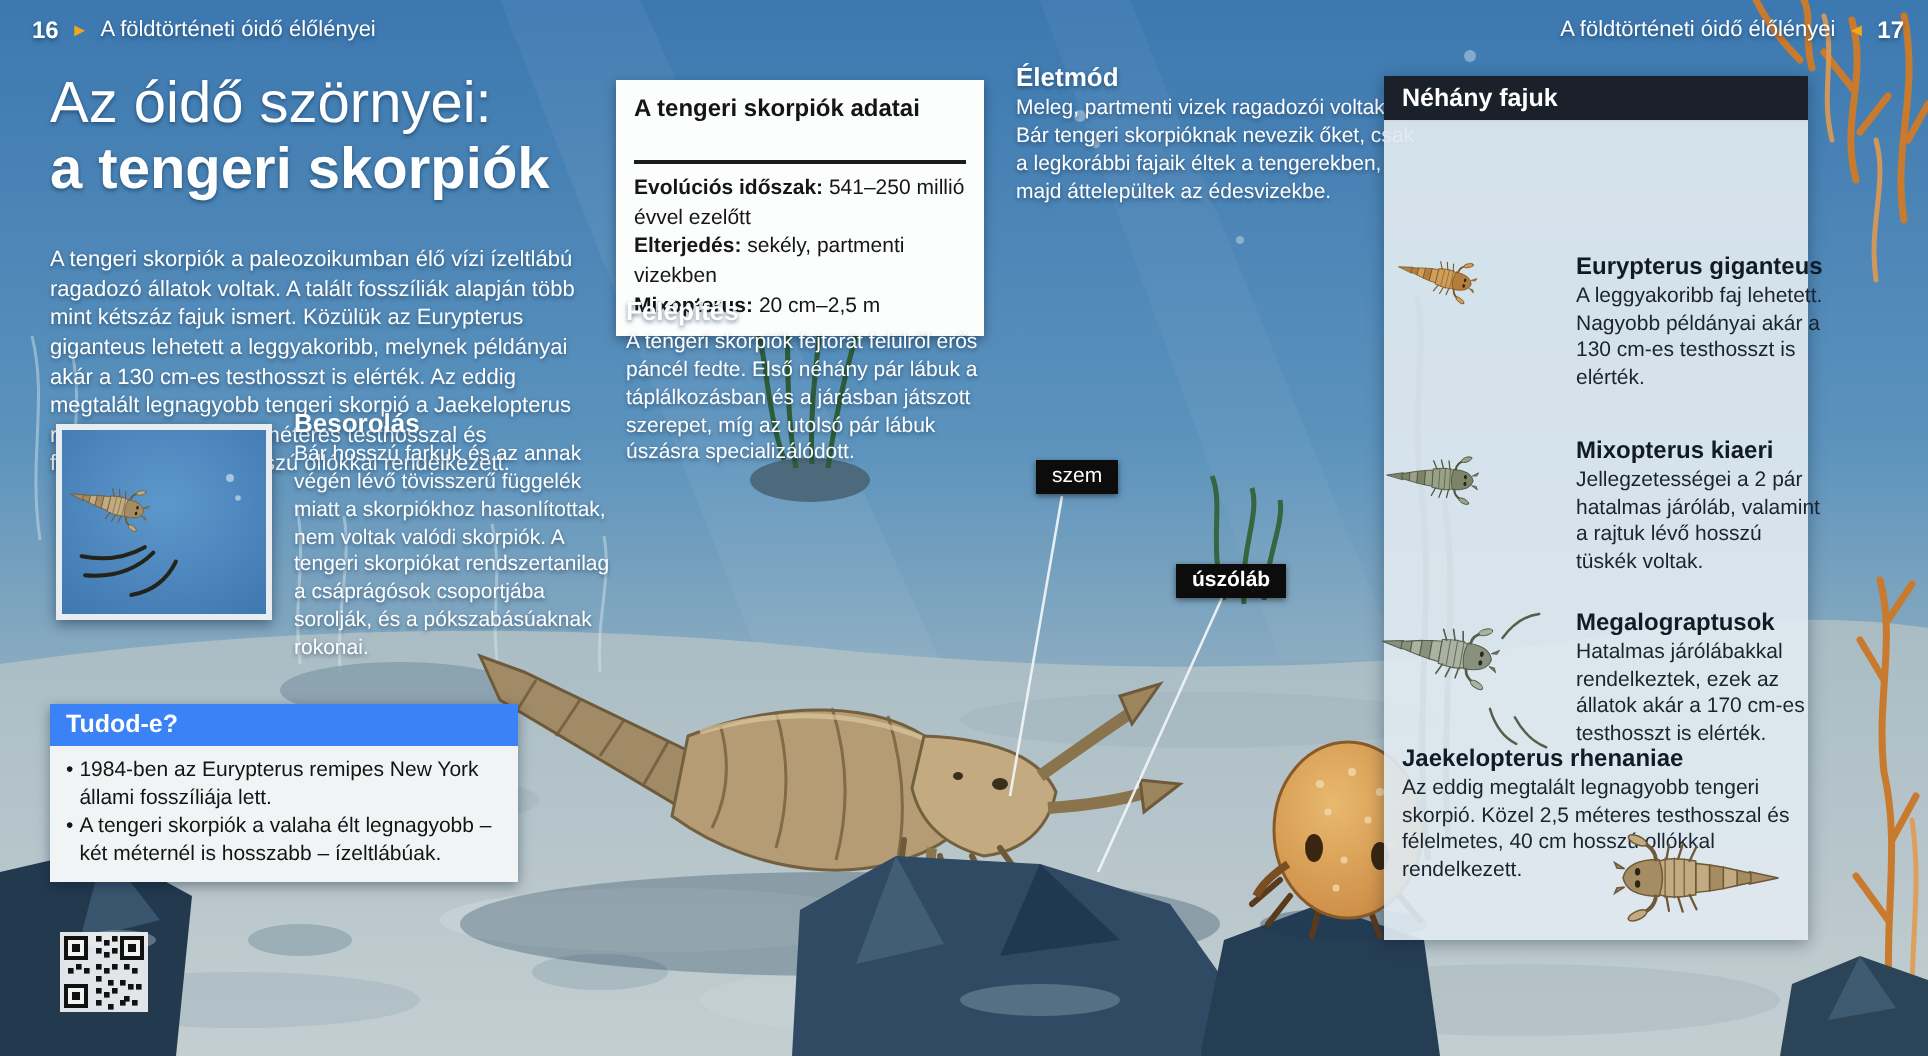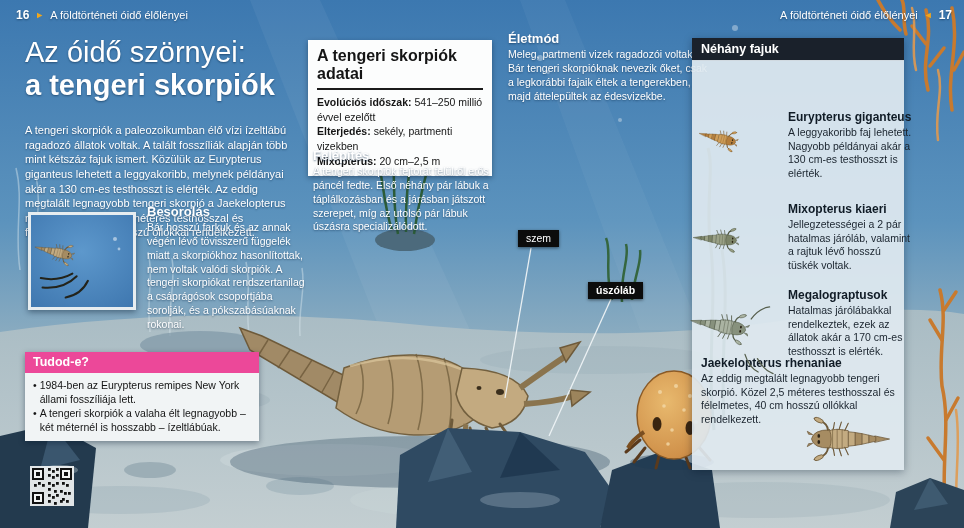--- a/index.html
+++ b/index.html
@@ -12,48 +12,48 @@
   .pagenum{font-weight:bold;font-size:12px;}
   .arrow{color:#f2a71b;font-size:9px;line-height:1;text-shadow:none;}
   
   .page-title{left:25px;top:36px;font-size:29px;line-height:1.13;z-index:2;}
   .page-title .t2{font-weight:bold;}
   
   .intro{left:25px;top:112px;width:274px;font-size:11px;line-height:1.33;z-index:2;}
   
   .databox{left:308px;top:40px;width:184px;box-sizing:border-box;background:#fcfdfd;
            padding:7px 9px 8px;box-shadow:0 2px 5px rgba(0,20,40,.4);z-index:2;color:#151515;}
-  .databox h3{margin:0 0 5px;font-size:16px;border-bottom:2px solid #1b1b1b;padding-bottom:5px;}
+  .databox h3{margin:0 0 5px;font-size:12px;border-bottom:2px solid #1b1b1b;padding-bottom:19px;}
   .databox .row{font-size:10.5px;line-height:1.4;}
   .databox .lbl{font-weight:bold;}
   
   .sect{z-index:2;}
   .sec-title{font-weight:bold;font-size:13px;margin:0 0 2px;}
   .sec-text{font-size:10.5px;line-height:1.32;margin:0;}
   .eletmod{left:508px;top:31px;width:202px;}
   .felepites{left:313px;top:148px;width:176px;}
   .besorolas{left:147px;top:204px;width:164px;}
   
   .inset{left:28px;top:212px;width:108px;height:98px;border:3px solid #e7edf0;
          box-sizing:border-box;box-shadow:0 2px 6px rgba(0,20,40,.45);z-index:2;overflow:hidden;}
   
   .tudode{left:25px;top:352px;width:234px;z-index:2;box-shadow:0 2px 6px rgba(0,20,40,.4);}
-  .tudode .hd{background:#ec4899;color:#fff;font-weight:bold;font-size:12.5px;padding:3px 8px 4px;}
+  .tudode .hd{background:#3b82f6;color:#fff;font-weight:bold;font-size:12.5px;padding:3px 8px 4px;}
   .tudode .bd{background:#f1f4f5;color:#141414;padding:6px 8px 7px;font-size:10.5px;line-height:1.32;}
   .tudode .li{display:flex;gap:3px;}
   
   .chip{background:#0c0c0c;color:#fff;font-size:10.5px;padding:2px 8px 3px;z-index:3;
         box-shadow:0 1px 3px rgba(0,0,0,.5);}
   .lines{left:0;top:0;z-index:1;pointer-events:none;}
   
   .panel{left:692px;top:38px;width:212px;height:432px;z-index:2;box-shadow:0 2px 8px rgba(0,20,40,.35);}
   .panel .hd{background:#1a212b;color:#fff;font-weight:bold;font-size:12.5px;padding:4px 9px 5px;}
   .panel .bd{position:absolute;left:0;top:22px;right:0;bottom:0;background:rgba(223,233,240,.92);}
   .panel .intro2{position:absolute;left:10px;top:9px;width:208px;font-size:10.5px;color:#16202a;line-height:1.3;}
-  .sp-entry-title{font-weight:bold;font-size:12px;color:#101b26;margin:0 0 2px;}
+  .sp-entry-title{font-weight:bold;font-size:12px;color:#101b26;margin:16px 0 2px;}
   .sp-entry-text{font-size:10.5px;color:#1a242e;line-height:1.3;margin:0;}
   .sp-t{position:absolute;width:126px;}
   .sp-img{position:absolute;z-index:3;}
   
   .sp-a{--c1:#d09e58;--c2:#b57e3c;--c3:#7a5526;}
   .sp-b{--c1:#9aa186;--c2:#7c8468;--c3:#4f5540;}
   .sp-c{--c1:#aab3a2;--c2:#87917d;--c3:#565e4c;}
   .sp-d{--c1:#c3ab81;--c2:#a68c62;--c3:#6e5a3a;}
   .qr{left:30px;top:466px;z-index:2;}
 </style>

